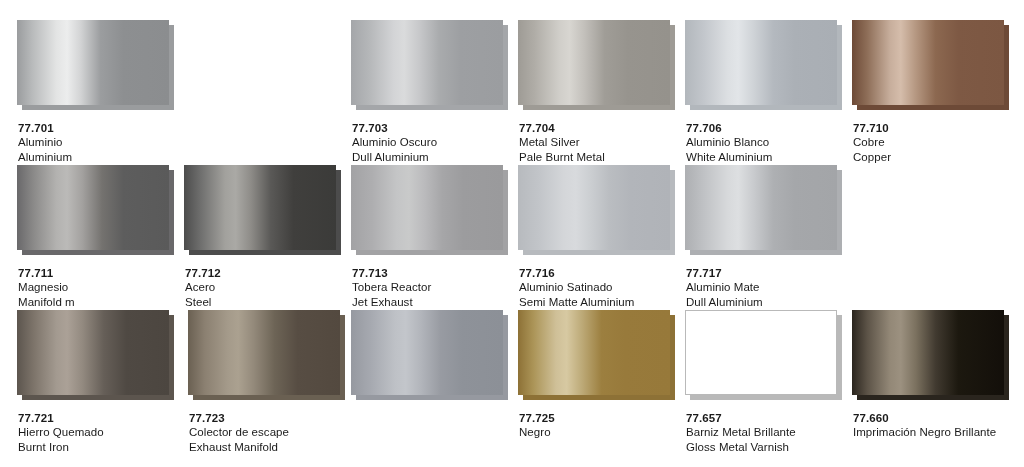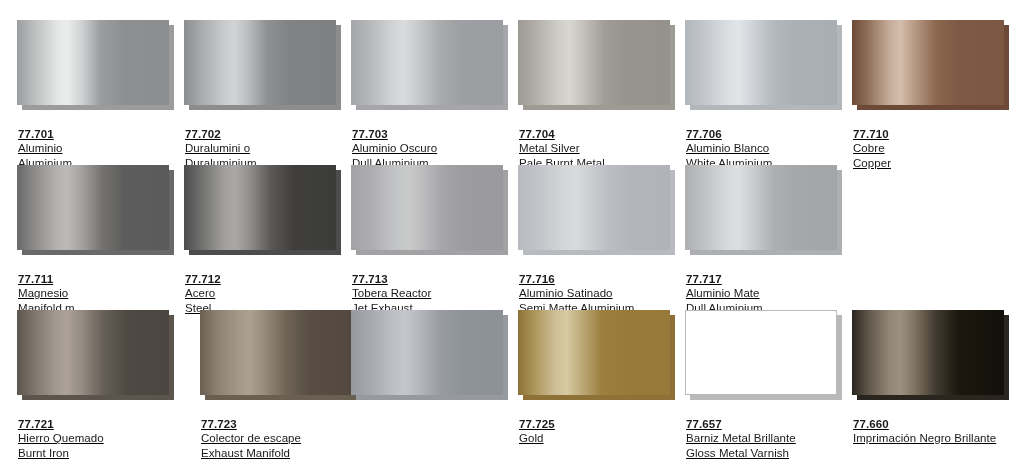--- a/index.html
+++ b/index.html
@@ -51,23 +51,22 @@
     left: 0;
     top: 0;
     width: 152px;
     height: 85px;
   }
   .chip.bordered {
     box-sizing: border-box;
     border: 1px solid #b9b9b9;
   }
   .labels {
-    margin-top: 17px;
+    margin-top: 11px;
     padding-left: 1px;
-    text-decoration: underline;
   }
   .code {
     font-size: 11.5px;
     font-weight: bold;
     color: #1a1a1a;
     line-height: 14px;
     letter-spacing: 0.1px;
     white-space: nowrap;
   }
   .name-es, .name-en {
@@ -88,31 +87,20 @@
         <div class="chip-wrap">
           <div class="chip-shadow" style="background: rgb(154, 156, 158);"></div>
           <div class="chip" title="77.701" style="background: linear-gradient(90deg, rgb(154, 156, 158) 0%, rgb(184, 186, 187) 10%, rgb(227, 228, 228) 26%, rgb(236, 237, 237) 33%, rgb(210, 211, 212) 42%, rgb(155, 157, 159) 55%, rgb(141, 143, 145) 70%, rgb(139, 141, 143) 100%);"></div>
         </div>
         <div class="labels">
           <div class="code">77.701</div>
           <div class="name-es">Aluminio</div>
           <div class="name-en">Aluminium</div>
         </div>
       </div>
-      <div class="cell" style="left: 184px; top: 20px;">
-        <div class="chip-wrap">
-          <div class="chip-shadow" style="background: rgb(139, 141, 143);"></div>
-          <div class="chip" title="77.702" style="background: linear-gradient(90deg, rgb(139, 141, 143) 0%, rgb(165, 167, 168) 10%, rgb(201, 202, 203) 26%, rgb(210, 211, 212) 33%, rgb(188, 189, 190) 42%, rgb(141, 143, 145) 55%, rgb(128, 130, 132) 70%, rgb(126, 128, 130) 100%);"></div>
-        </div>
-        <div class="labels">
-          <div class="code">77.702</div>
-          <div class="name-es">Duralumini o</div>
-          <div class="name-en">Duraluminium</div>
-        </div>
-      </div>
       <div class="cell" style="left: 351px; top: 20px;">
         <div class="chip-wrap">
           <div class="chip-shadow" style="background: rgb(164, 166, 169);"></div>
           <div class="chip" title="77.703" style="background: linear-gradient(90deg, rgb(164, 166, 169) 0%, rgb(181, 183, 185) 12%, rgb(211, 212, 214) 28%, rgb(218, 219, 220) 35%, rgb(199, 200, 202) 45%, rgb(169, 171, 173) 58%, rgb(157, 159, 162) 72%, rgb(155, 157, 160) 100%);"></div>
         </div>
         <div class="labels">
           <div class="code">77.703</div>
           <div class="name-es">Aluminio Oscuro</div>
           <div class="name-en">Dull Aluminium</div>
         </div>
@@ -209,21 +197,21 @@
         <div class="chip-wrap">
           <div class="chip-shadow" style="background: rgb(92, 85, 78);"></div>
           <div class="chip" title="77.721" style="background: linear-gradient(90deg, rgb(92, 85, 78) 0%, rgb(125, 116, 106) 11%, rgb(163, 154, 144) 26%, rgb(171, 161, 151) 33%, rgb(147, 138, 128) 43%, rgb(102, 95, 88) 57%, rgb(79, 73, 67) 72%, rgb(76, 70, 64) 100%);"></div>
         </div>
         <div class="labels">
           <div class="code">77.721</div>
           <div class="name-es">Hierro Quemado</div>
           <div class="name-en">Burnt Iron</div>
         </div>
       </div>
-      <div class="cell" style="left: 200px; top: 310px;">
+      <div class="cell" style="left: 188px; top: 310px;">
         <div class="chip-wrap">
           <div class="chip-shadow" style="background: rgb(106, 96, 82);"></div>
           <div class="chip" title="77.723" style="background: linear-gradient(90deg, rgb(106, 96, 82) 0%, rgb(139, 128, 113) 11%, rgb(164, 154, 138) 26%, rgb(171, 161, 144) 33%, rgb(148, 138, 123) 43%, rgb(109, 100, 86) 57%, rgb(87, 77, 67) 72%, rgb(83, 73, 63) 100%);"></div>
         </div>
         <div class="labels">
           <div class="code">77.723</div>
           <div class="name-es">Colector de escape</div>
           <div class="name-en">Exhaust Manifold</div>
         </div>
       </div>
@@ -233,21 +221,21 @@
           <div class="chip" title="77.724" style="background: linear-gradient(90deg, rgb(150, 153, 160) 0%, rgb(166, 169, 176) 13%, rgb(190, 193, 198) 29%, rgb(195, 198, 203) 36%, rgb(178, 181, 187) 46%, rgb(152, 155, 162) 59%, rgb(142, 146, 153) 73%, rgb(140, 144, 151) 100%);"></div>
         </div>
       </div>
       <div class="cell" style="left: 518px; top: 310px;">
         <div class="chip-wrap">
           <div class="chip-shadow" style="background: rgb(141, 113, 54);"></div>
           <div class="chip" title="77.725" style="background: linear-gradient(90deg, rgb(141, 113, 54) 0%, rgb(171, 148, 87) 10%, rgb(207, 192, 152) 25%, rgb(215, 201, 162) 32%, rgb(189, 170, 120) 42%, rgb(156, 127, 63) 55%, rgb(152, 122, 59) 70%, rgb(151, 121, 58) 100%);"></div>
         </div>
         <div class="labels">
           <div class="code">77.725</div>
-          <div class="name-en">Gold</div>
+          <div class="name-en">Negro</div>
         </div>
       </div>
       <div class="cell" style="left: 685px; top: 310px;">
         <div class="chip-wrap">
           <div class="chip-shadow" style="background: rgb(185, 185, 185);"></div>
           <div class="chip bordered" title="77.657" style="background: linear-gradient(90deg, rgb(255, 255, 255) 0%, rgb(255, 255, 255) 100%);"></div>
         </div>
         <div class="labels">
           <div class="code">77.657</div>
           <div class="name-es">Barniz Metal Brillante</div>

